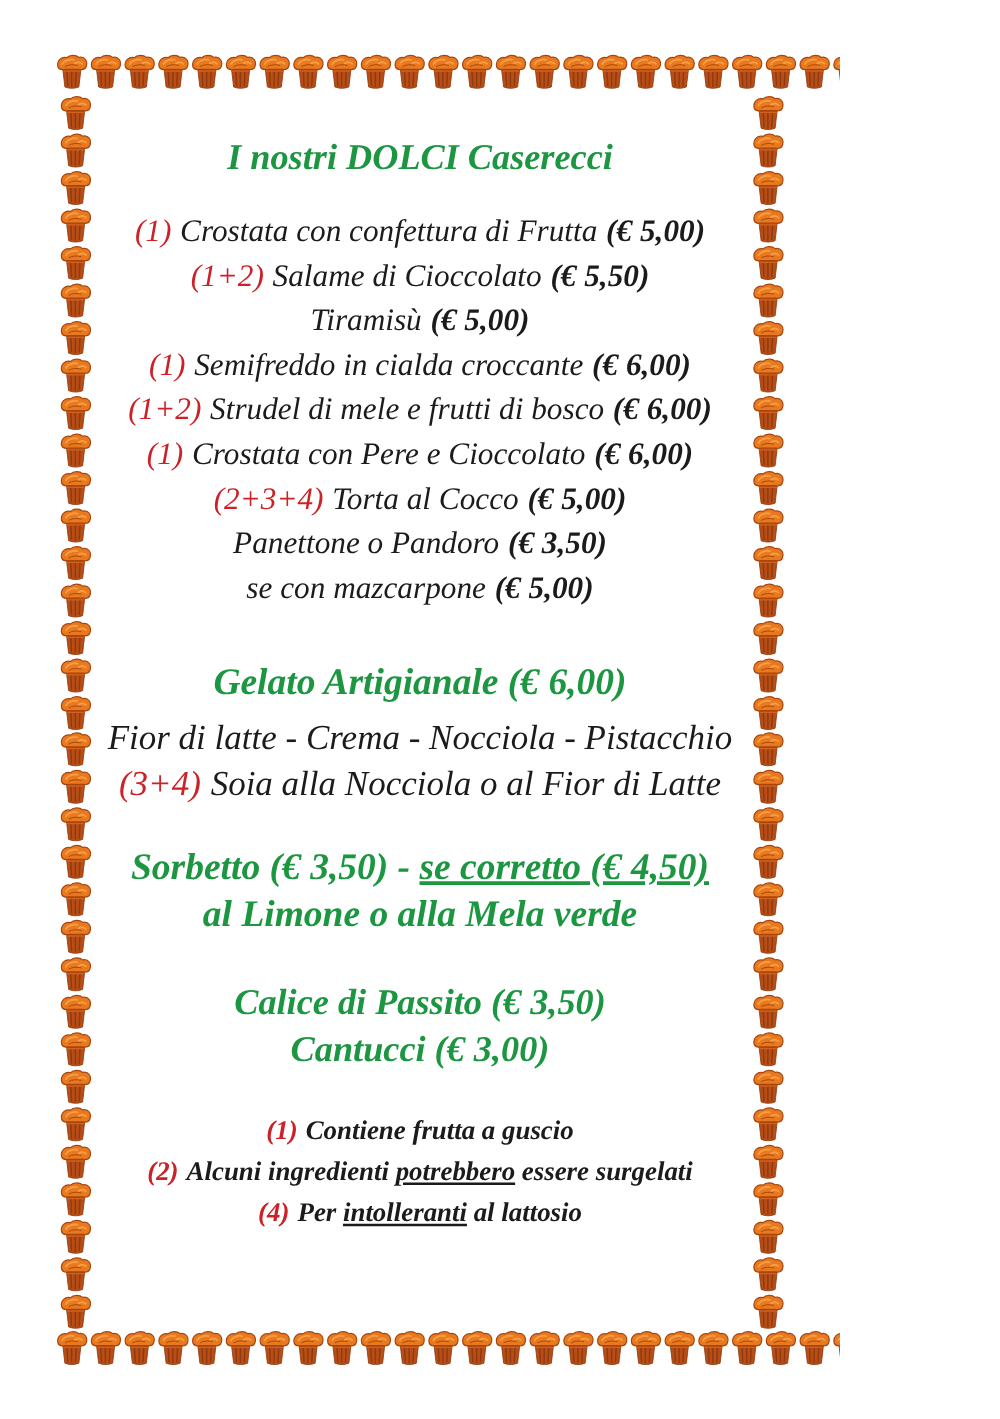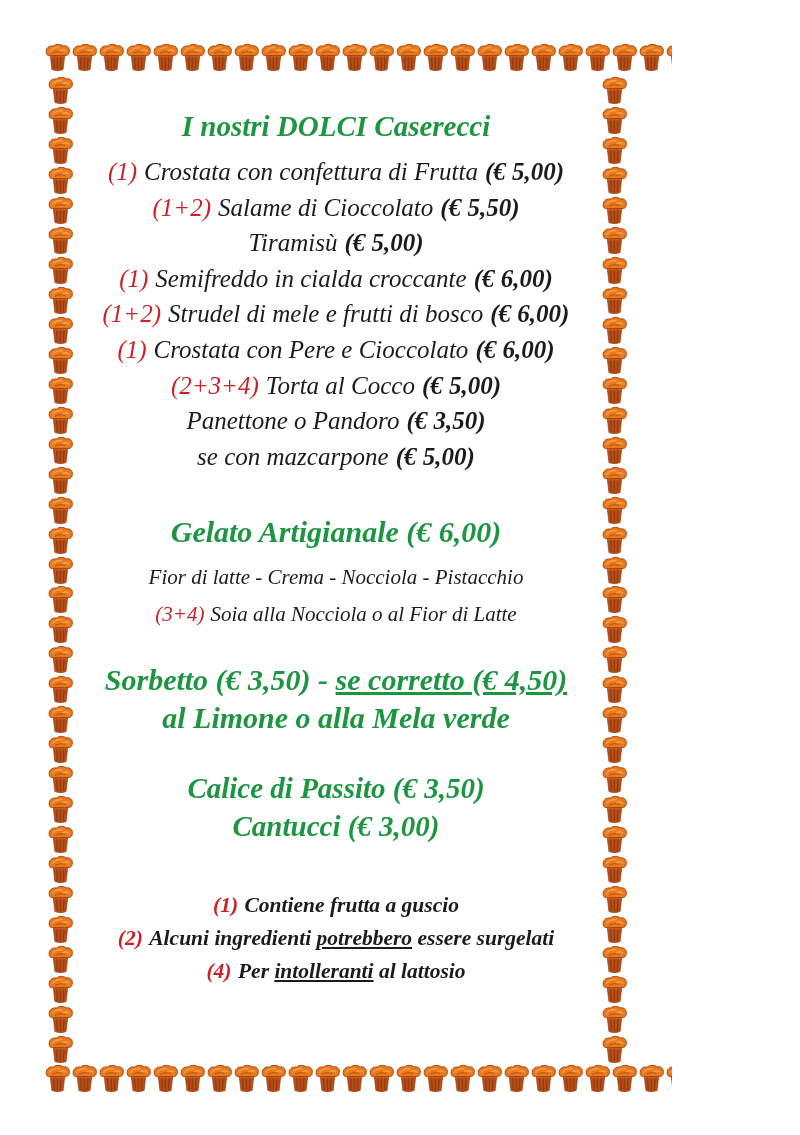--- a/index.html
+++ b/index.html
@@ -27,41 +27,41 @@
   .muffin { width:27px; height:29px; flex:0 0 auto; }
   
   .content {
     position:absolute; left:85px; right:85px; top:0;
     text-align:center; font-style:italic; color:var(--black);
   }
   .title {
     margin-top:108px; font-size:29px; line-height:36px;
     font-weight:bold; color:var(--green);
   }
-  .items { margin-top:10px; }
+  .items { margin-top:24px; }
   .item  { font-size:25px; line-height:35.6px; }
   .item .note  { color:var(--red); margin-right:.28em; }
   .item .price { font-weight:bold; margin-left:.28em; }
   .gelato-heading {
     margin-top:39px; font-size:30px; line-height:38px;
     font-weight:bold; color:var(--green);
   }
   .flavors { margin-top:8px; }
-  .flavor-line { font-size:21px; line-height:36.5px; }
+  .flavor-line { font-size:28px; line-height:36.5px; }
   .flavor-line .note { color:var(--red); margin-right:.28em; }
   .sorbetto {
     margin-top:29px; font-size:30px; line-height:37.5px;
     font-weight:bold; color:var(--green);
   }
   .sorbetto .underlined { text-decoration:underline; }
   .passito-block {
     margin-top:33px; font-size:29px; line-height:38px;
     font-weight:bold; color:var(--green);
   }
-  .footnotes { margin-top:44px; }
+  .footnotes { margin-top:29px; }
   .footnote { font-size:21.5px; line-height:32.8px; font-weight:bold; }
   .footnote .num { color:var(--red); margin-right:.3em; }
   .footnote .underlined { text-decoration:underline; }
 </style>
 </head>
 <body>
 
 <div class="page">
 
   <div class="border-row border-top">

